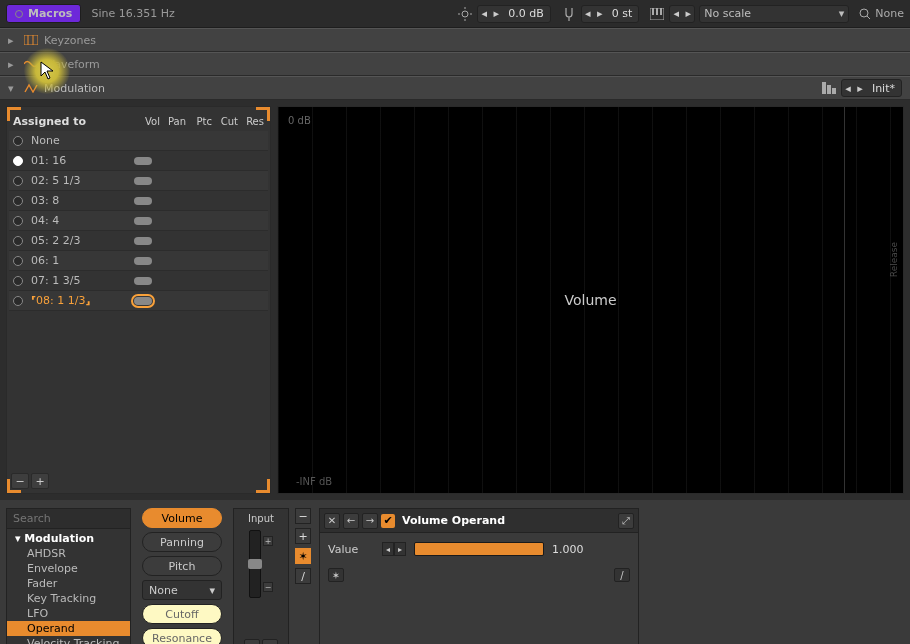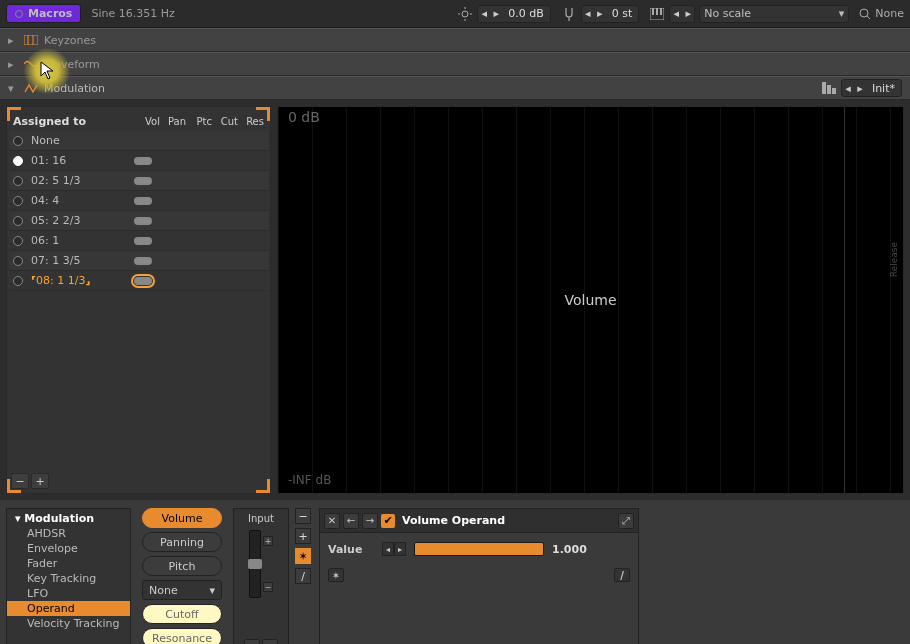--- a/index.html
+++ b/index.html
@@ -52,22 +52,22 @@
   .arow .name{flex:1;color:#bbb;}
   .arow .cell{width:26px;height:14px;margin-left:1px;display:flex;align-items:center;justify-content:center;}
   .pill{width:18px;height:8px;border-radius:4px;background:#888;}
   .arow.sel .name{color:var(--orange2);}
   .sb{color:var(--orange2);font-weight:bold;}
 
   .assign-foot{position:absolute;bottom:4px;left:4px;display:flex;gap:2px;}
   .ftbtn{width:18px;height:16px;background:#3e3e3e;border:1px solid #2a2a2a;color:#ccc;display:flex;align-items:center;justify-content:center;cursor:pointer;border-radius:2px;}
 
   .env-panel{flex:1;background:#000;border:1px solid #2a2a2a;position:relative;overflow:hidden;}
-  .env-label{position:absolute;top:2px;left:10px;color:#666;font-size:14px;}
-  .env-label2{position:absolute;bottom:6px;left:10px;color:#555;font-size:12px;}
+  .env-label{position:absolute;top:8px;left:10px;color:#666;font-size:10px;}
+  .env-label2{position:absolute;bottom:6px;left:18px;color:#555;font-size:10px;}
   .env-vol{position:absolute;left:50%;top:50%;transform:translate(-50%,-50%);color:#ccc;font-size:14px;}
   .env-release{position:absolute;right:4px;top:35%;color:#4a4a4a;font-size:9px;writing-mode:vertical-rl;transform:rotate(180deg);}
   .gridlines{position:absolute;inset:0;background-image:repeating-linear-gradient(to right,#1a1a1a 0,#1a1a1a 1px,transparent 1px,transparent 34px);opacity:.6;pointer-events:none;}
   .releaseline{position:absolute;right:58px;top:0;bottom:0;width:1px;background:#333;}
 
   
   .bottom{height:150px;margin-top:8px;display:flex;gap:6px;padding:0 6px;}
   .browser{width:125px;background:#333;border:1px solid #222;display:flex;flex-direction:column;}
   .browser-search{display:flex;align-items:center;height:20px;border-bottom:1px solid #222;background:#2d2d2d;}
   .browser-search input{flex:1;background:transparent;border:0;color:#ccc;padding:0 6px;font-size:11px;outline:none;}
@@ -97,21 +97,21 @@
 
   .chaincol{width:18px;display:flex;flex-direction:column;gap:4px;}
   .chainbtn{width:16px;height:16px;background:#3c3c3c;border:1px solid #222;color:#ddd;display:flex;align-items:center;justify-content:center;font-size:11px;cursor:pointer;}
   .chainbtn.active{background:var(--orange);color:#000;border-color:var(--orange);}
 
   .device{flex:1;background:#3a3a3a;border:1px solid #222;padding:0;max-width:320px;}
   .dev-head{height:24px;background:#2f2f2f;display:flex;align-items:center;padding:0 4px;gap:3px;border-bottom:1px solid #222;}
   .dhbtn{width:16px;height:16px;background:#3c3c3c;border:1px solid #222;color:#ccc;display:flex;align-items:center;justify-content:center;font-size:10px;cursor:pointer;border-radius:2px;}
   .dev-chk{width:14px;height:14px;background:var(--orange);display:flex;align-items:center;justify-content:center;color:#000;font-weight:bold;border-radius:2px;cursor:pointer;}
   .dev-title{font-weight:bold;color:#fff;margin-left:4px;flex:1;}
-  .dev-body{padding:6px 8px;font-weight:bold;}
+  .dev-body{padding:6px 8px;}
   .valrow{display:flex;align-items:center;gap:8px;height:20px;}
   .valrow .lbl{width:46px;color:#ccc;}
   .lr{display:flex;}
   .lr div{width:12px;height:14px;background:#333;border:1px solid #222;color:#ccc;display:flex;align-items:center;justify-content:center;font-size:8px;cursor:pointer;}
   .hslider{flex:1;height:14px;background:#2a2a2a;border:1px solid #1a1a1a;position:relative;border-radius:2px;cursor:ew-resize;max-width:130px;}
   .hslider .fill{position:absolute;left:0;top:0;bottom:0;right:0;background:var(--orange);border-radius:1px;}
   .valnum{width:48px;text-align:left;color:#ddd;}
   .divrow{display:flex;align-items:center;gap:8px;margin-top:8px;height:16px;}
   .divrow .dbtn{width:16px;height:14px;background:#333;border:1px solid #222;color:#ccc;display:flex;align-items:center;justify-content:center;font-size:10px;cursor:pointer;border-radius:2px;}
 
@@ -285,20 +285,31 @@
           <div class="cell">
             <div class="pill"></div>
           </div>
           <div class="cell"></div>
           <div class="cell"></div>
           <div class="cell"></div>
           <div class="cell"></div>
         </div>
         <div class="arow">
           <div class="radio"></div>
+          <div class="name">03: 8</div>
+          <div class="cell">
+            <div class="pill"></div>
+          </div>
+          <div class="cell"></div>
+          <div class="cell"></div>
+          <div class="cell"></div>
+          <div class="cell"></div>
+        </div>
+        <div class="arow">
+          <div class="radio"></div>
           <div class="name">04: 4</div>
           <div class="cell">
             <div class="pill"></div>
           </div>
           <div class="cell"></div>
           <div class="cell"></div>
           <div class="cell"></div>
           <div class="cell"></div>
         </div>
         <div class="arow">
@@ -358,20 +369,24 @@
     <div class="releaseline"></div>
     <div class="env-label">0 dB</div>
     <div class="env-label2">-INF dB</div>
     <div class="env-vol">Volume</div>
     <div class="env-release">Release</div>
   </div>
 </div>
 
 <div class="bottom">
   <div class="browser">
+    <div class="browser-search">
+      <input type="text" placeholder="Search" style="">
+      <div class="clr">✕</div>
+    </div>
     <div class="btree" id="btree">
         <div class="node h">▾ Modulation</div>
         <div class="node leaf">AHDSR</div>
         <div class="node leaf">Envelope</div>
         <div class="node leaf">Fader</div>
         <div class="node leaf">Key Tracking</div>
         <div class="node leaf">LFO</div>
         <div class="node leaf sel">Operand</div>
         <div class="node leaf">Velocity Tracking</div>
       </div>

